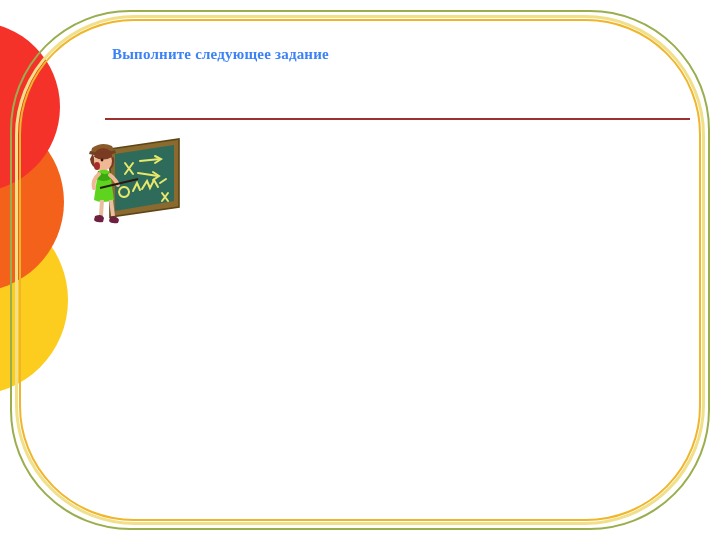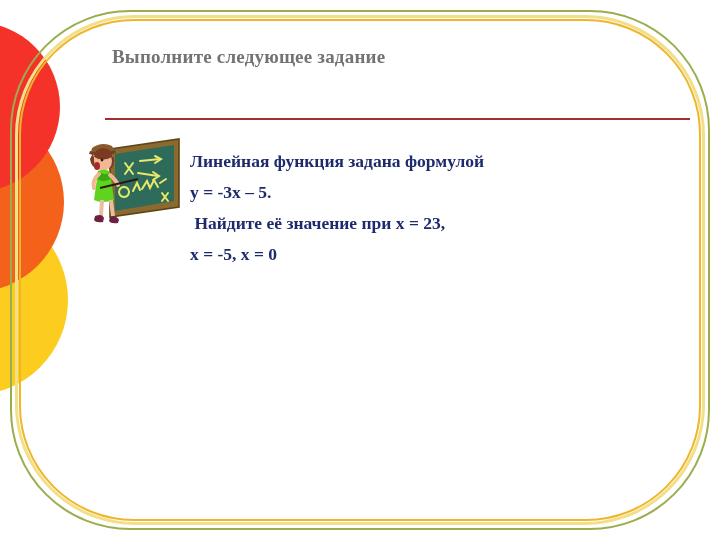--- a/index.html
+++ b/index.html
@@ -73,23 +73,23 @@
     width: 170px;
     height: 170px;
     background: #f5322a;
   }
 
   
   .title {
     position: absolute;
     left: 112px;
     top: 46px;
-    font-size: 19px;
+    font-size: 15px;
     font-weight: bold;
-    color: #737373;
+    color: #3b82f6;
     letter-spacing: 0.2px;
     white-space: nowrap;
   }
 
   
   .divider {
     position: absolute;
     left: 105px;
     top: 118px;
     width: 585px;
@@ -183,20 +183,14 @@
 
         <path d="M22,67 l-1,16" stroke="#e8c0a0" stroke-width="4" fill="none"></path>
         <path d="M31,67 l2,16" stroke="#e8c0a0" stroke-width="4" fill="none"></path>
 
         <path d="M15,83 q7,-3 9,2 l-1,4 q-7,1 -9,-2 z" fill="#6e2040"></path>
         <path d="M30,84 q7,-2 9,3 l-1,3 q-7,1 -9,-2 z" fill="#6e2040"></path>
       </g>
     </svg>
   </div>
 
-  <div class="body-text">
-    <div class="line">Линейная функция задана формулой</div>
-    <div class="line">y = -3x – 5.</div>
-    <div class="line"> Найдите её значение при x = 23,</div>
-    <div class="line">x = -5, x = 0</div>
-  </div>
 
 </div>
 
 </body></html>

